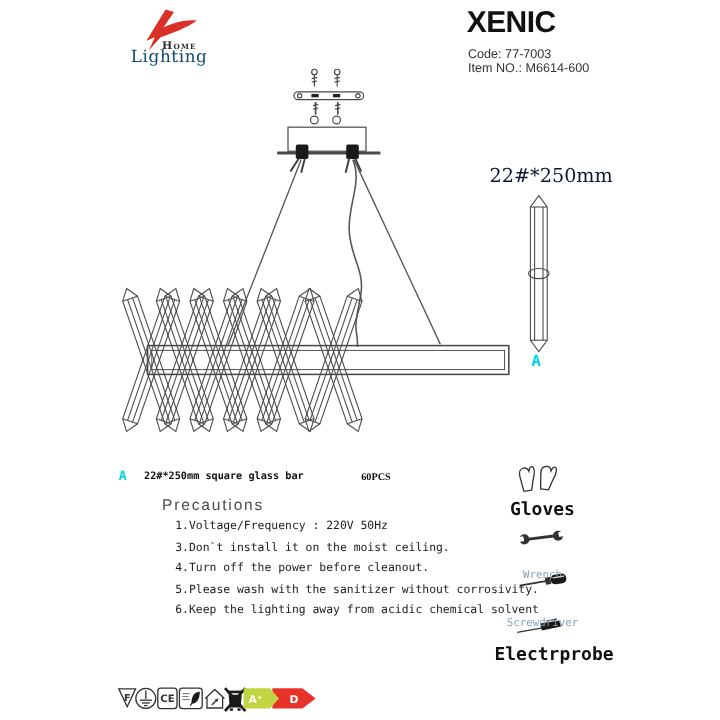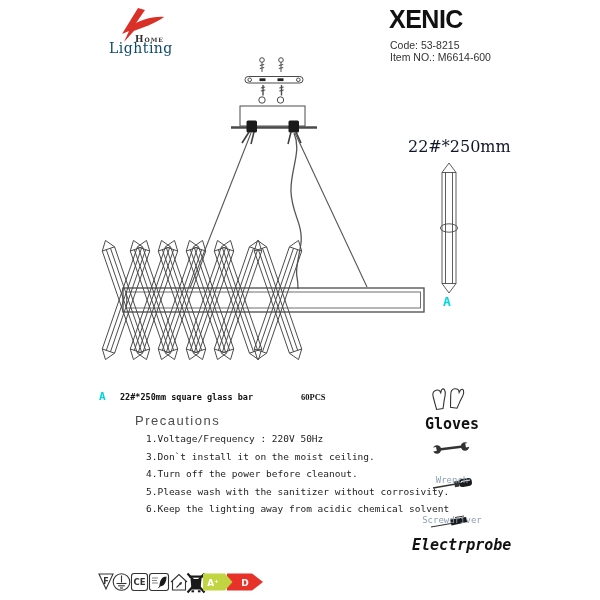--- a/index.html
+++ b/index.html
@@ -36,38 +36,38 @@
   .prec-list{left:102px;top:430px;width:335px;font-family:"DejaVu Sans Mono",monospace;
     font-size:9.5px;color:#1c1c1c;}
   .prec-list div{height:17.5px;line-height:17.5px;white-space:nowrap;margin-left:44px;}
   
   .tool-label{width:80px;text-align:center;font-family:"DejaVu Sans Mono",monospace;}
   .tool-dark{font-weight:bold;font-size:15px;color:#111;}
   .tool-light{font-size:9px;color:#8b9fb3;margin-top:16px;}
   .lbl-gloves{left:412px;top:415px;}
   .lbl-wrench{left:412px;top:459px;}
   .lbl-screwdriver{left:412px;top:499px;}
-  .lbl-electroprobe{left:412px;top:536px;font-style:italic;}
+  .lbl-electroprobe{left:412px;top:536px;}
   svg text{font-family:"DejaVu Sans",sans-serif;}
   .drawing{left:0;top:0;}
 </style>
 </head>
 <body>
 
 <div class="abs" style="left:0;top:0;width:220px;height:70px;">
   <svg class="abs" style="left:112px;top:6px;" width="60" height="38" viewBox="0 0 60 38">
     <path d="M26,2 L33,4 L22,20 L29,17 L12,36 L17,25 L10,28 Z" fill="#d93028"></path>
     <path d="M16,21 C28,14 41,10 52,11 C44,17 31,22 18,26 Z" fill="#d93028"></path>
   </svg>
   <div class="abs brand-home">Home</div>
   <div class="abs brand-lighting">Lighting</div>
 </div>
 
 <div class="abs product-title">XENIC</div>
-<div class="abs product-code">Code: 53-8215</div>
+<div class="abs product-code">Code: 77-7003</div>
 <div class="abs product-item">Item NO.:  M6614-600</div>
 
 <svg class="abs drawing" width="600" height="600" viewBox="0 0 600 600">
   <defs>
     <g id="prism" fill="none">
       <polygon points="0,-63 6.5,-54 6.5,54 0,63 -6.5,54 -6.5,-54"></polygon>
       <line x1="-6.5" y1="-54" x2="6.5" y2="-54"></line>
       <line x1="-6.5" y1="54" x2="6.5" y2="54"></line>
       <line x1="-2.2" y1="-54" x2="-2.2" y2="54"></line>
       <line x1="2.2" y1="-54" x2="2.2" y2="54"></line>

